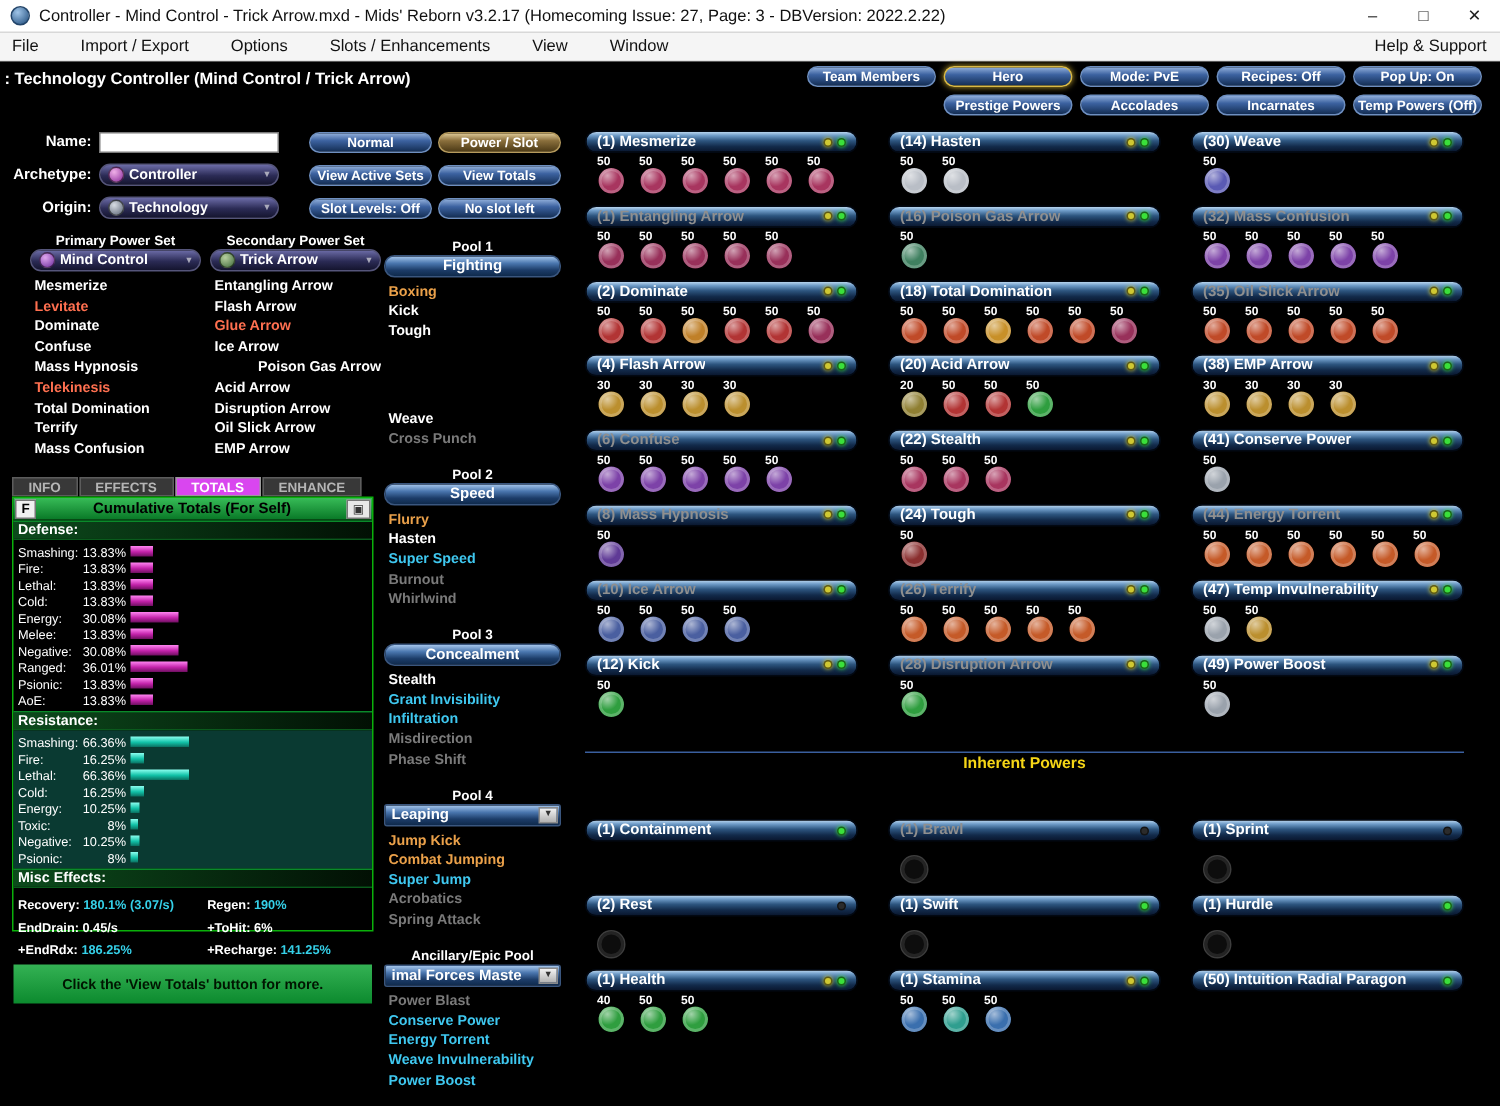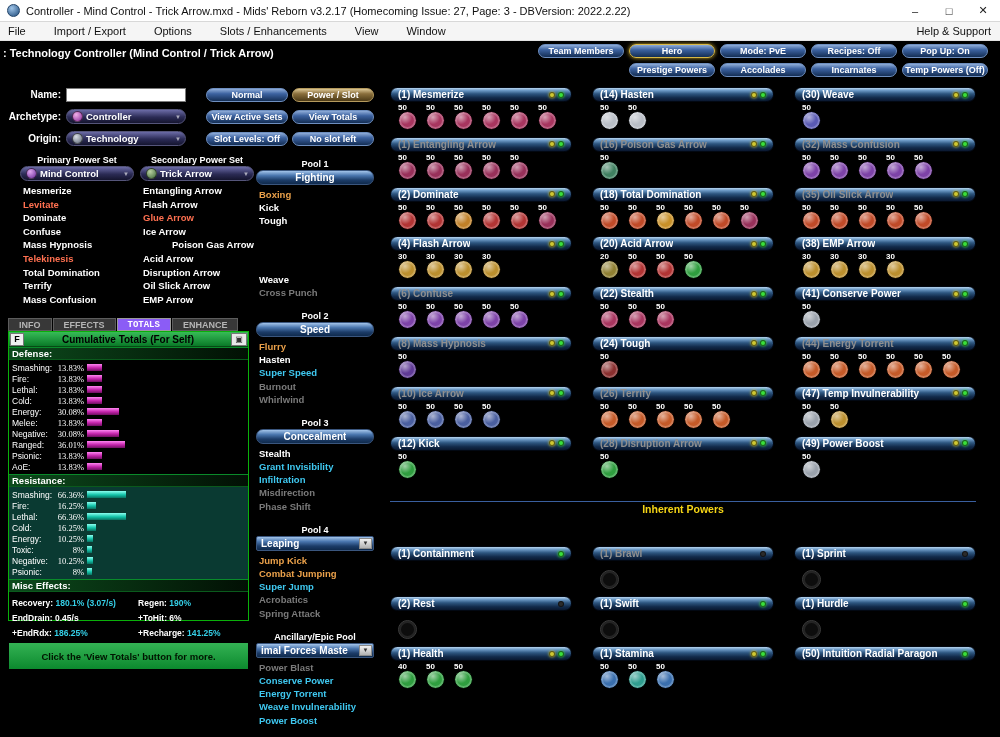--- a/index.html
+++ b/index.html
@@ -78,39 +78,39 @@
   .combo-arrow { position: absolute; right: 1px; top: 1px; bottom: 1px; width: 13px;
     background: linear-gradient(180deg,#f2f2f2,#b2b2b2); border: 1px solid #8a8a8a;
     display: flex; align-items: center; justify-content: center; font-size: 6px; color: #333; }
   .pool-list { margin-top: 3px; }
   .pool-item { height: 13.2px; line-height: 13.2px; }
 
   
   .tabs { position: absolute; left: 8px; top: 277px; display: flex; gap: 1px; }
   .tab { height: 13px; padding: 0 10px; background: #383838; border: 1px solid #5c5c5c;
     color: #b5b5b5; font-size: 9px; font-weight: bold; display: flex; align-items: center; }
-  .tab.active { background: #8b5cf6; color: #fff; border-color: #9a9a9a; font-family: Liberation Mono, monospace; }
+  .tab.active { background: #d946ef; color: #fff; border-color: #9a9a9a; }
 
   
   .totals { position: absolute; left: 8px; top: 290px; width: 241px; height: 290px;
     background: #000; border: 1px solid #0ab00a; display: flex; flex-direction: column; }
   .t-head { display: flex; align-items: center; height: 15px; flex: 0 0 auto;
     background: linear-gradient(180deg,#37bb57 0%, #0a7a28 100%); border-bottom: 1px solid #064a14; }
   .f-btn { width: 14px; height: 13px; margin: 0 1px; background: #f0f0f0; color: #000;
     font-size: 9px; font-weight: bold; display: flex; align-items: center; justify-content: center; border: 1px solid #777; }
   .t-title { flex: 1; text-align: center; font-size: 10px; font-weight: bold; color: #000; }
   .cam-btn { width: 16px; height: 13px; margin-right: 1px; background: #e8e8e8; border: 1px solid #777;
     font-size: 8px; color: #333; display: flex; align-items: center; justify-content: center; }
   .sec-bar { height: 13px; flex: 0 0 auto; background: linear-gradient(90deg,#0c4a1c,#021004);
     color: #fff; font-size: 9.5px; font-weight: bold; padding-left: 3px;
     border-top: 1px solid #0a8a2a; border-bottom: 1px solid #0a5a1c; display: flex; align-items: center; }
   .stats { padding: 2px 3px; display: grid; grid-template-columns: 1fr; column-gap: 6px; flex: 0 0 auto; }
   .stat-cell { display: flex; align-items: center; height: 11px; }
   .sn { font-size: 8.5px; color: #fff; width: 42px; white-space: nowrap; }
-  .sv { font-size: 8.5px; color: #fff; width: 33px; text-align: right; padding-right: 3px; white-space: nowrap; font-family: Liberation Serif, serif; }
+  .sv { font-size: 8.5px; color: #fff; width: 33px; text-align: right; padding-right: 3px; white-space: nowrap; }
   .sbar { flex: 1; height: 7px; display: flex; }
   .sfill { display: block; height: 7px; }
   .def .sfill { background: linear-gradient(180deg,#ff86f2 0%, #c322aa 55%, #6e1060 100%); }
   .res-block { background: #0a3a32; }
   .res .sfill { background: linear-gradient(180deg,#8cfff0 0%, #12c2a8 55%, #0a7060 100%); }
   .misc { padding: 3px; flex: 0 0 auto; }
   .misc-row { display: grid; grid-template-columns: 1.18fr 1fr; height: 15px; align-items: center; }
   .misc-cell { font-size: 8.5px; font-weight: bold; color: #fff; white-space: nowrap; overflow: hidden; }
   .t-footer { margin-top: auto; height: 26px; flex: 0 0 auto;
     background: linear-gradient(180deg,#34b254 0%, #0c8a2e 100%);

